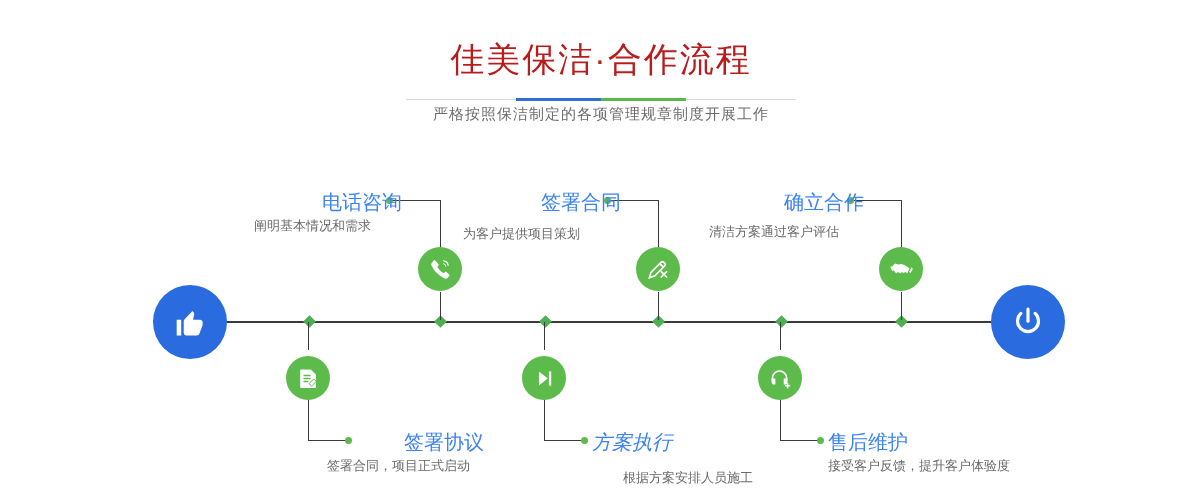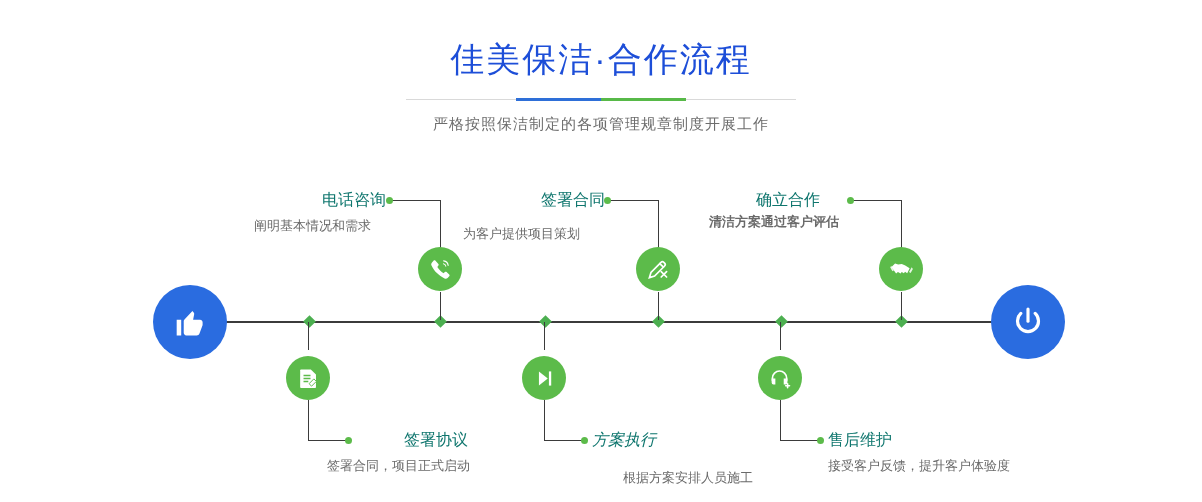--- a/index.html
+++ b/index.html
@@ -8,39 +8,39 @@
     background:#ffffff;
     font-family:"Liberation Sans","DejaVu Sans",sans-serif;
     color:#4a4a4a;
     overflow:hidden;
     position:relative;
   }
   
   .header{position:absolute;left:0;top:0;width:1202px;text-align:center;}
   .title{
     font-size:34px;
-    color:#1d4ed8;
+    color:#b91c1c;
     letter-spacing:2px;
     margin-top:42px;
     font-weight:400;
     line-height:1;
   }
   .rule-wrap{
     position:relative;
     width:390px;
     height:3px;
     margin:22px auto 0 auto;
   }
   .rule-base{position:absolute;left:0;top:1px;width:390px;height:1px;background:#d9d9d9;}
   .rule-blue{position:absolute;left:110px;top:0;width:85px;height:3px;background:#2e6fd8;}
   .rule-green{position:absolute;left:195px;top:0;width:85px;height:3px;background:#57b948;}
   .subtitle{
     font-size:15px;
     color:#6d6d6d;
-    margin-top:14px;
+    margin-top:4px;
     letter-spacing:1px;
   }
 
   
   .timeline{position:absolute;left:0;top:0;width:1202px;height:502px;}
   .axis{
     position:absolute;
     left:190px;top:321px;
     width:835px;height:2px;
     background:#3b3b3b;
@@ -81,22 +81,22 @@
   .node-icon{
     position:absolute;
     width:44px;height:44px;
     border-radius:50%;
     background:#5cbb4a;
     display:flex;align-items:center;justify-content:center;
     color:#ffffff;
   }
   .node-label{
     position:absolute;
-    font-size:16px;
-    color:#0f766e;
+    font-size:20px;
+    color:#3b82f6;
     white-space:nowrap;
     line-height:1;
   }
   .node-desc{
     position:absolute;
     font-size:13px;
     color:#6a6a6a;
     white-space:nowrap;
     line-height:1;
   }
@@ -220,22 +220,22 @@
   <div class="vline" style="left:901px;top:292px;height:28px;"></div>
   <div class="node-icon" style="left:879px;top:247px;">
     <span>
       <svg width="25" height="25" viewBox="0 0 24 24" fill="#ffffff">
         <path d="M2.4 9.6l3.4-3.4 3 1.1 3.5-.5 3.3 1.3 4.2 2.6-2.3 4.9-2.1-1.5-1.1 1.5-2.1-1.1-1.1 1.4-2.5-1.4-1.8 1.3-4.4-6.2z"></path>
         <path d="M2.1 8.4l2.7 4.3-1.5.9-2.1-3.6z" opacity="0.85"></path>
         <path d="M21.8 9.9l-2.6 4.6 1.6.9 2.1-3.9z" opacity="0.85"></path>
       </svg>
     </span>
   </div>
-  <div class="node-label" style="left:756px;top:192px;text-align:center;">确立合作</div>
-  <div class="node-desc" style="left:709px;top:215px;font-weight:bold;">清洁方案通过客户评估</div>
+  <div class="node-label" style="left:784px;top:192px;text-align:center;">确立合作</div>
+  <div class="node-desc" style="left:709px;top:225px;">清洁方案通过客户评估</div>
 
   <div class="vline" style="left:780px;top:322px;height:28px;"></div>
   <div class="vline" style="left:780px;top:400px;height:40px;"></div>
   <div class="hline" style="left:780px;top:440px;width:42px;"></div>
   <div class="dot" style="left:817px;top:437px;"></div>
   <div class="node-icon" style="left:758px;top:356px;">
     <span>
       <svg width="23" height="23" viewBox="0 0 24 24" fill="none" stroke="#ffffff" stroke-width="1.7" stroke-linecap="round">
         <path d="M3.6 14.2v-2.6a7.4 7.4 0 0 1 14.8 0v2.6"></path>
         <path d="M3.6 12.8h2.2v4.6H4.7a1.1 1.1 0 0 1-1.1-1.1z" fill="#ffffff"></path>

